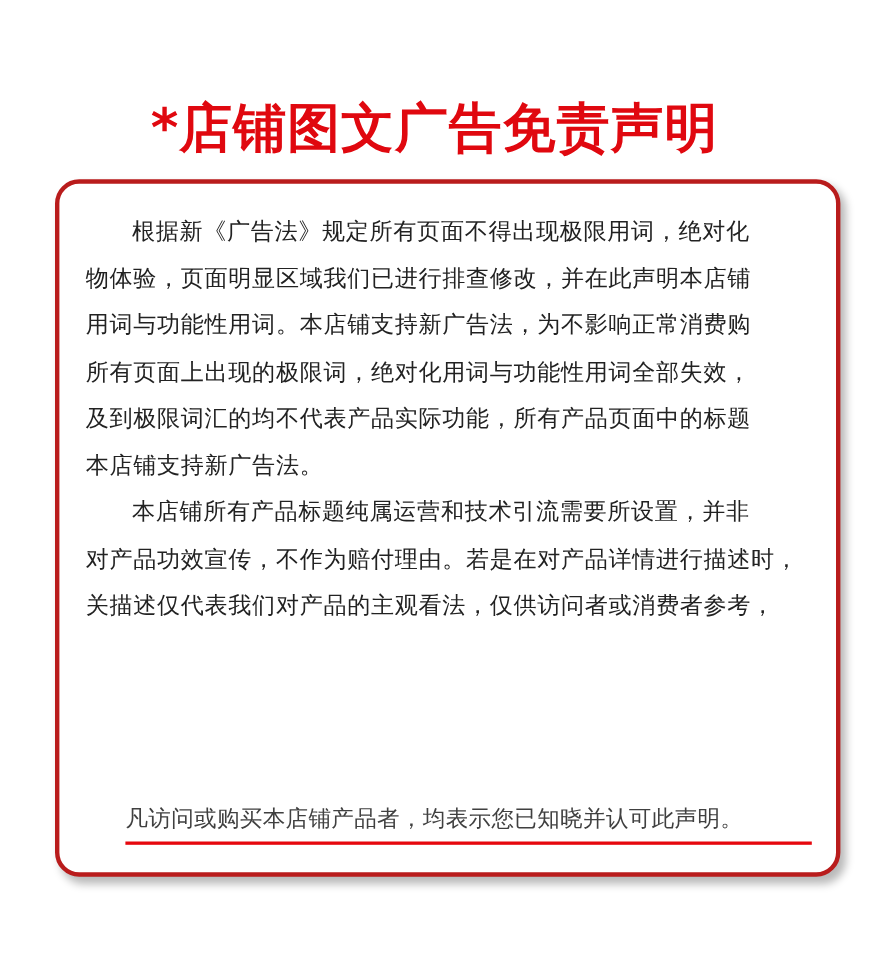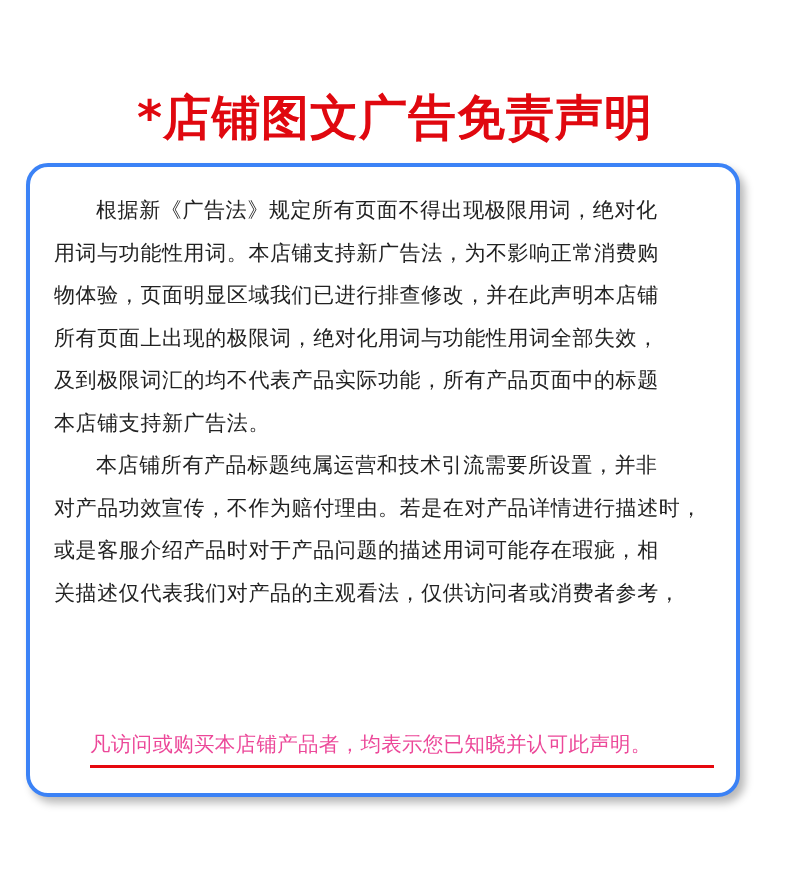--- a/index.html
+++ b/index.html
@@ -22,25 +22,25 @@
       text-align: center;
       color: #e0080f;
       font-size: 48px;
       font-weight: bold;
       line-height: 70px;
       letter-spacing: 1px;
       margin-top: 20px;
     }
     .box {
       position: absolute;
-      left: 26px;
+      left: 50px;
       top: 163px;
       width: 706px;
       height: 626px;
-      border: 4px solid #3b82f6;
+      border: 4px solid #b91c1c;
       border-radius: 22px;
       background: #ffffff;
       box-shadow: 5px 6px 8px rgba(0,0,0,0.28);
     }
     .body-text {
       position: absolute;
       left: 24px;
       top: 22px;
       width: 666px;
       color: #222222;
@@ -55,21 +55,21 @@
     }
     .line {
       display: block;
       white-space: nowrap;
     }
     .notice {
       position: absolute;
       left: 60px;
       top: 560px;
       width: 624px;
-      color: #ec4899;
+      color: #404040;
       font-size: 20.5px;
       line-height: 34px;
       letter-spacing: 0.3px;
       white-space: nowrap;
       text-align: left;
     }
     .notice-underline {
       position: absolute;
       left: 60px;
       top: 598px;
@@ -80,28 +80,27 @@
   </style>
 </head>
 <body>
 
 <div class="title">*店铺图文广告免责声明</div>
 
 <div class="box">
   <div class="body-text">
     <p class="para">
       <span class="line">根据新《广告法》规定所有页面不得出现极限用词，绝对化</span>
+      <span class="line" style="text-indent:0">物体验，页面明显区域我们已进行排查修改，并在此声明本店铺</span>
       <span class="line" style="text-indent:0">用词与功能性用词。本店铺支持新广告法，为不影响正常消费购</span>
-      <span class="line" style="text-indent:0">物体验，页面明显区域我们已进行排查修改，并在此声明本店铺</span>
       <span class="line" style="text-indent:0">所有页面上出现的极限词，绝对化用词与功能性用词全部失效，</span>
       <span class="line" style="text-indent:0">及到极限词汇的均不代表产品实际功能，所有产品页面中的标题</span>
       <span class="line" style="text-indent:0">本店铺支持新广告法。</span>
     </p>
     <p class="para">
       <span class="line">本店铺所有产品标题纯属运营和技术引流需要所设置，并非</span>
       <span class="line" style="text-indent:0">对产品功效宣传，不作为赔付理由。若是在对产品详情进行描述时，</span>
-      <span class="line" style="text-indent:0">或是客服介绍产品时对于产品问题的描述用词可能存在瑕疵，相</span>
       <span class="line" style="text-indent:0">关描述仅代表我们对产品的主观看法，仅供访问者或消费者参考，</span>
     </p>
   </div>
   <div class="notice">凡访问或购买本店铺产品者，均表示您已知晓并认可此声明。</div>
   <div class="notice-underline"></div>
 </div>
 
 </body></html>

